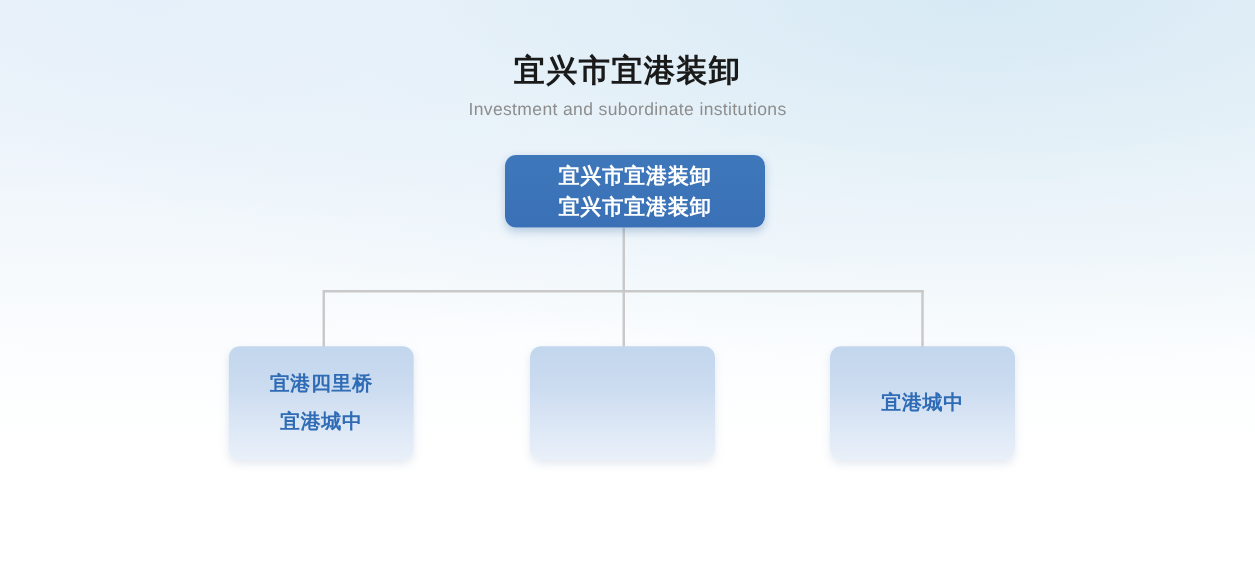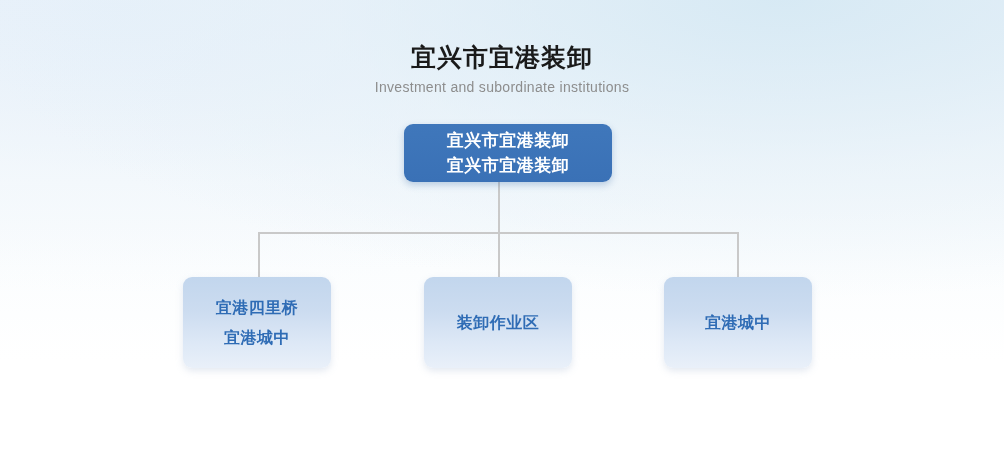--- a/index.html
+++ b/index.html
@@ -130,20 +130,19 @@
     <div class="node-line">宜兴市宜港装卸</div>
     <div class="node-line">宜兴市宜港装卸</div>
   </div>
 
   <div class="node node-child child-1">
     <div class="node-line">宜港四里桥</div>
     <div class="node-line">宜港城中</div>
   </div>
 
   <div class="node node-child child-2">
-    <div class="node-line">装卸作业区</div>
   </div>
 
   <div class="node node-child child-3">
     <div class="node-line">宜港城中</div>
   </div>
 
 </div>
 
 </body></html>

